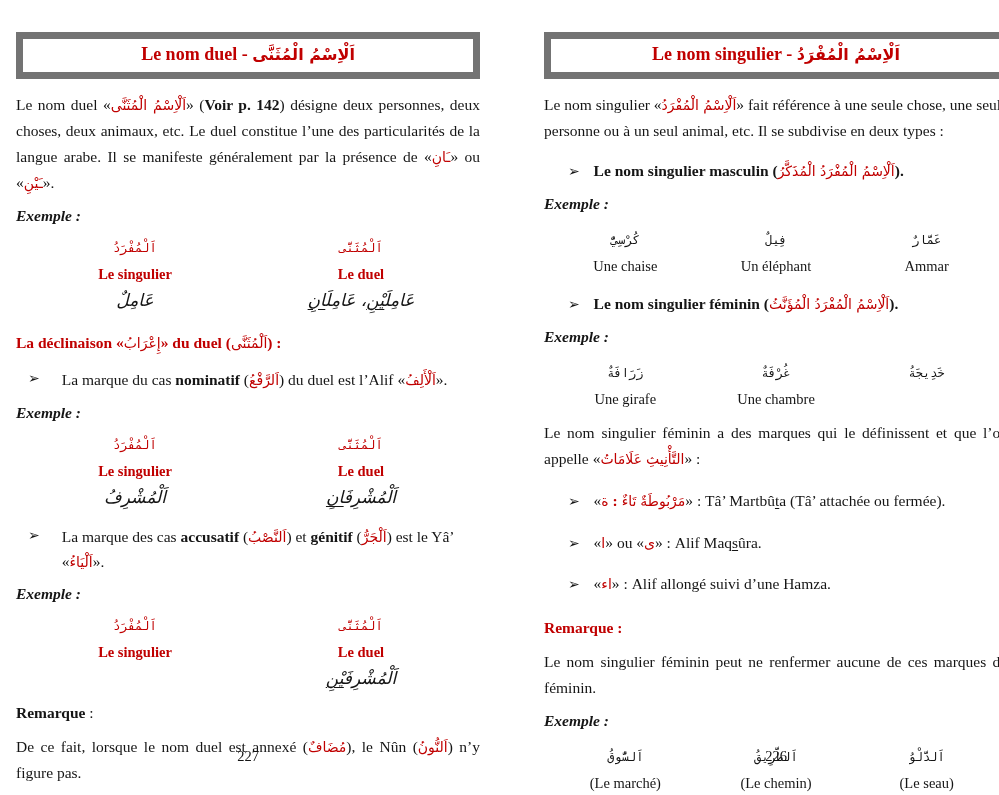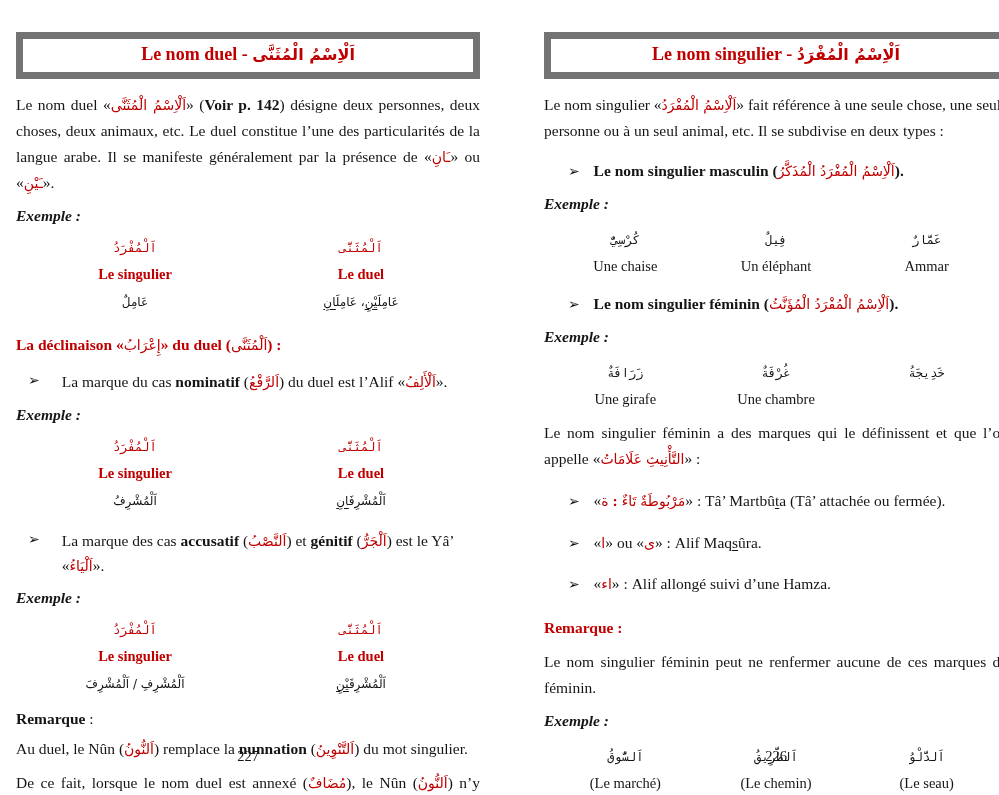--- a/index.html
+++ b/index.html
@@ -21,21 +21,21 @@
   .bullet2 .arrow{margin-right:10px;font-size:14px;}
   .bullet3{margin:17px 0 0 24px;font-size:15.5px;line-height:1.6;}
   .bullet3 .arrow{margin-right:10px;font-size:14px;}
   .extable{display:flex;margin:8px 0 2px;padding:0 6px;}
   .excol{flex:1;text-align:center;}
   .ex-ar-head{line-height:28px;}
   .ex-ar-head .arab{font-size:12px;font-family:Liberation Mono, monospace;}
   .ex-fr-head{font-size:14.5px;line-height:22px;}
   .ex-fr-head.s-rb{color:var(--red);font-weight:700;}
   .arline{direction:rtl;text-align:center;line-height:31px;}
-  .arline .arab{font-size:12px;}
+  .arline .arab{font-size:17px;font-style:italic;}
   .pagenum{position:absolute;bottom:30px;left:0;right:0;text-align:center;font-size:14.5px;}
   
   .arab{direction:rtl;unicode-bidi:isolate;font-family:"DejaVu Sans",sans-serif;font-size:14px;}
   .s-fr{color:var(--ink);}
   .s-b{font-weight:700;}
   .s-u{text-decoration:underline;text-underline-offset:2px;}
   .s-rb{color:var(--red);font-weight:700;}
   .s-ar{color:var(--red);}
   .s-arb{color:var(--ink);}
   .s-aru{color:var(--ink);text-decoration:underline;text-underline-offset:3px;}
@@ -83,30 +83,28 @@
       </div>
     <div class="bullet">
       <span class="arrow">➢</span>
       <span><span class="s-fr">La marque des cas </span><span class="s-b">accusatif</span><span class="s-fr"> (</span><span class="s-ar arab">اَلنَّصْبُ</span><span class="s-fr">) et </span><span class="s-b">génitif</span><span class="s-fr"> (</span><span class="s-ar arab">اَلْجَرُّ</span><span class="s-fr">) est le Yâ’ «</span><span class="s-ar arab">اَلْيَاءُ</span><span class="s-fr">».</span></span>
     </div>
     <p class="exlabel">Exemple :</p>
     <div class="extable">
         <div class="excol">
           <div class="ex-ar-head"><span class="s-ar arab">اَلْمُفْرَدُ</span></div>
           <div class="ex-fr-head s-rb">Le singulier</div>
-          <div class="arline"><span class="s-arb arab">اَلْمُشْرِفِ / اَلْمُشْرِفَ</span></div>
         </div>
         <div class="excol">
           <div class="ex-ar-head"><span class="s-ar arab">اَلْمُثَنَّى</span></div>
           <div class="ex-fr-head s-rb">Le duel</div>
           <div class="arline"><span class="s-arb arab">اَلْمُشْرِفَ‍</span><span class="s-aru arab">‍يْنِ</span></div>
         </div>
       </div>
     <p class="p" style="margin-top:6px"><span class="s-b">Remarque</span><span class="s-fr"> :</span></p>
-    <p class="p" style="margin-top:4px"><span class="s-fr">Au duel, le Nûn (</span><span class="s-ar arab">اَلنُّونُ</span><span class="s-fr">) remplace la </span><span class="s-b">nunnation</span><span class="s-fr"> (</span><span class="s-ar arab">اَلتَّنْوِينُ</span><span class="s-fr">) du mot singulier.</span></p>
     <p class="p" style="margin-top:8px"><span class="s-fr">De ce fait, lorsque le nom duel est annexé (</span><span class="s-ar arab">مُضَافٌ</span><span class="s-fr">), le Nûn (</span><span class="s-ar arab">اَلنُّونُ</span><span class="s-fr">) n’y figure pas.</span></p>
 
     <div class="pagenum">227</div>
   </div>
 
   <div class="page page-right">
     <div class="title-box">
       <span><span class="s-rb">Le nom singulier - </span><span class="s-ar arab">اَلْاِسْمُ الْمُفْرَدُ</span></span>
     </div>
     <p class="p"><span class="s-fr">Le nom singulier «</span><span class="s-ar arab">اَلْاِسْمُ الْمُفْرَدُ</span><span class="s-fr">» fait référence à une seule chose, une seule personne ou à un seul animal, etc. Il se subdivise en deux types :</span></p>

